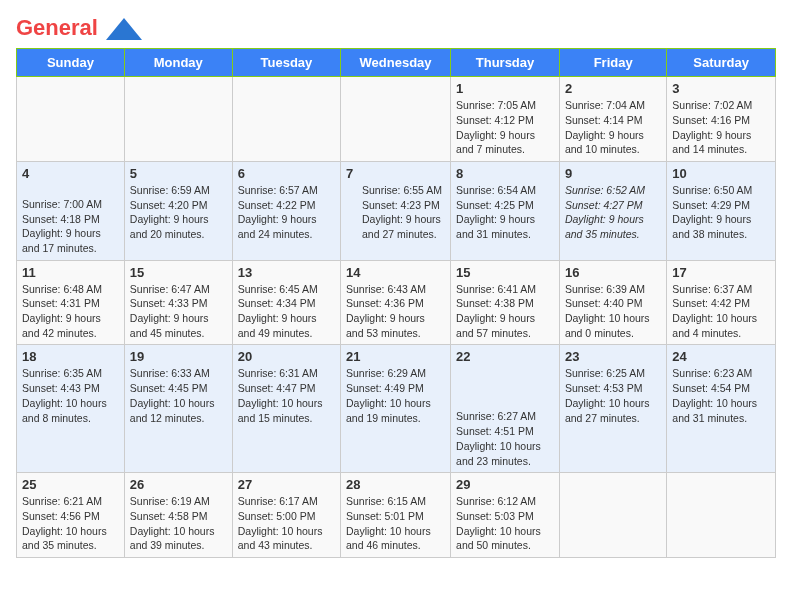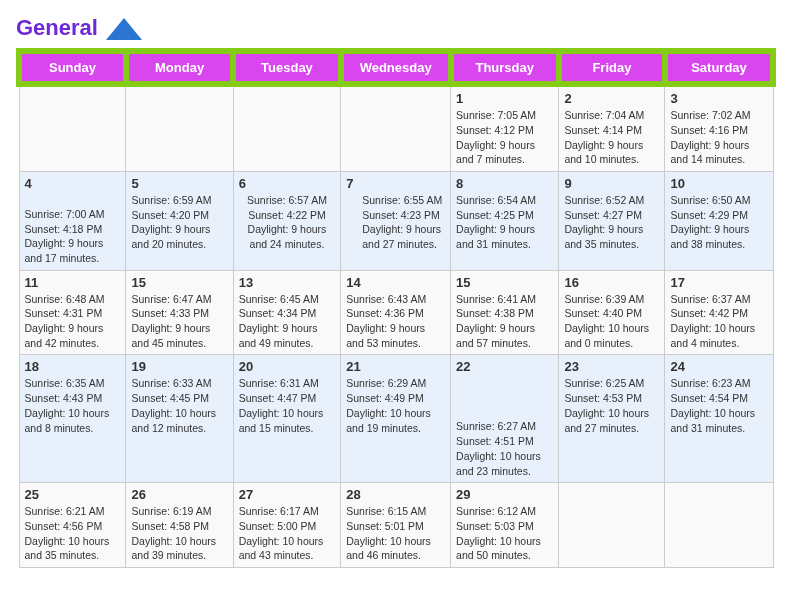--- a/index.html
+++ b/index.html
@@ -33,27 +33,27 @@
     }
     .subtitle {
       font-size: 16px;
       color: #555;
     }
     table {
       width: 100%;
       border-collapse: collapse;
     }
     thead tr th {
-      background-color: #d946ef;
+      background-color: #3b82f6;
       color: #fff;
       text-align: center;
       font-size: 13px;
       font-weight: bold;
       padding: 6px 4px;
-      border: 6px solid #84cc16;
+      border: 1px solid #84cc16;
     }
     tbody tr td {
       vertical-align: top;
       border: 1px solid #ccc;
       padding: 4px 5px;
       font-size: 11px;
       color: #333;
       min-height: 80px;
       width: 113px;
     }
@@ -78,21 +78,21 @@
   </style>
 </head>
 <body>
 
 <div class="page">
   <div class="header-row">
     <div class="logo">
       <div>
         <div style="display:flex;align-items:center;">
           <div style="font-size:22px;font-weight:bold;color:#333;line-height:1.1;">
-            <span style="color:#6d28d9;">General</span>
+            <span style="color:#ef4444;">General</span>
             <svg width="36" height="22" viewBox="0 0 36 22" style="display:inline-block;vertical-align:middle;margin: 0 2px;">
               <polygon points="0,22 18,0 36,22" fill="#2a76d2"></polygon>
             </svg>
           </div>
         </div>
       </div>
     </div>
     <div class="title-block">
       <div class="main-title"></div>
       <div class="subtitle"></div>
@@ -144,39 +144,39 @@
 Daylight: 9 hours and 17 minutes.</div>
           </td>
           <td>
             <span class="day-number">5</span>
             <div class="day-info" style="white-space: pre-line;">Sunrise: 6:59 AM
 Sunset: 4:20 PM
 Daylight: 9 hours and 20 minutes.</div>
           </td>
           <td>
             <span class="day-number">6</span>
-            <div class="day-info" style="white-space: pre-line; text-align: center;">Sunrise: 6:57 AM
+            <div class="day-info" style="white-space: pre-line;">Sunrise: 6:57 AM
 Sunset: 4:22 PM
 Daylight: 9 hours and 24 minutes.</div>
           </td>
           <td>
             <span class="day-number">7</span>
             <div class="day-info" style="white-space: pre-line; margin-left: 16px;">Sunrise: 6:55 AM
 Sunset: 4:23 PM
 Daylight: 9 hours and 27 minutes.</div>
           </td>
           <td>
             <span class="day-number">8</span>
             <div class="day-info" style="white-space: pre-line;">Sunrise: 6:54 AM
 Sunset: 4:25 PM
 Daylight: 9 hours and 31 minutes.</div>
           </td>
           <td>
             <span class="day-number">9</span>
-            <div class="day-info" style="white-space: pre-line;">Sunrise: 6:52 AM
+            <div class="day-info" style="white-space: pre-line; font-style: italic;">Sunrise: 6:52 AM
 Sunset: 4:27 PM
 Daylight: 9 hours and 35 minutes.</div>
           </td>
           <td>
             <span class="day-number">10</span>
             <div class="day-info" style="white-space: pre-line;">Sunrise: 6:50 AM
 Sunset: 4:29 PM
 Daylight: 9 hours and 38 minutes.</div>
           </td>
         </tr>

